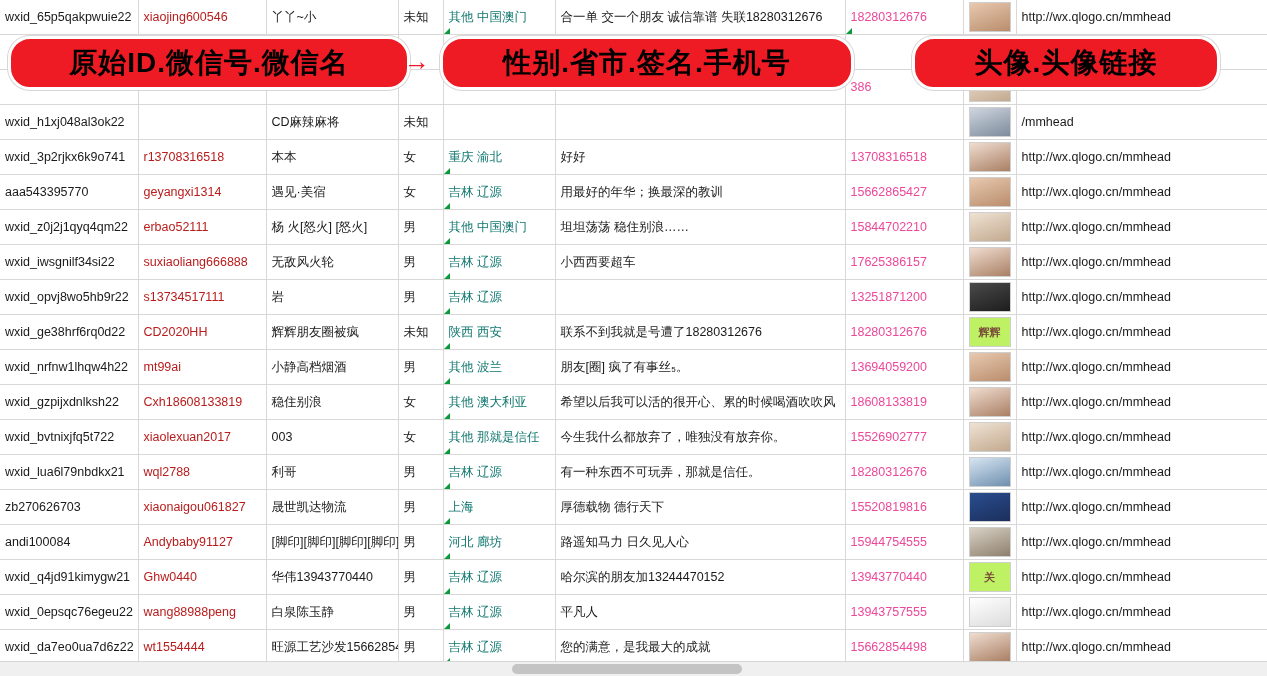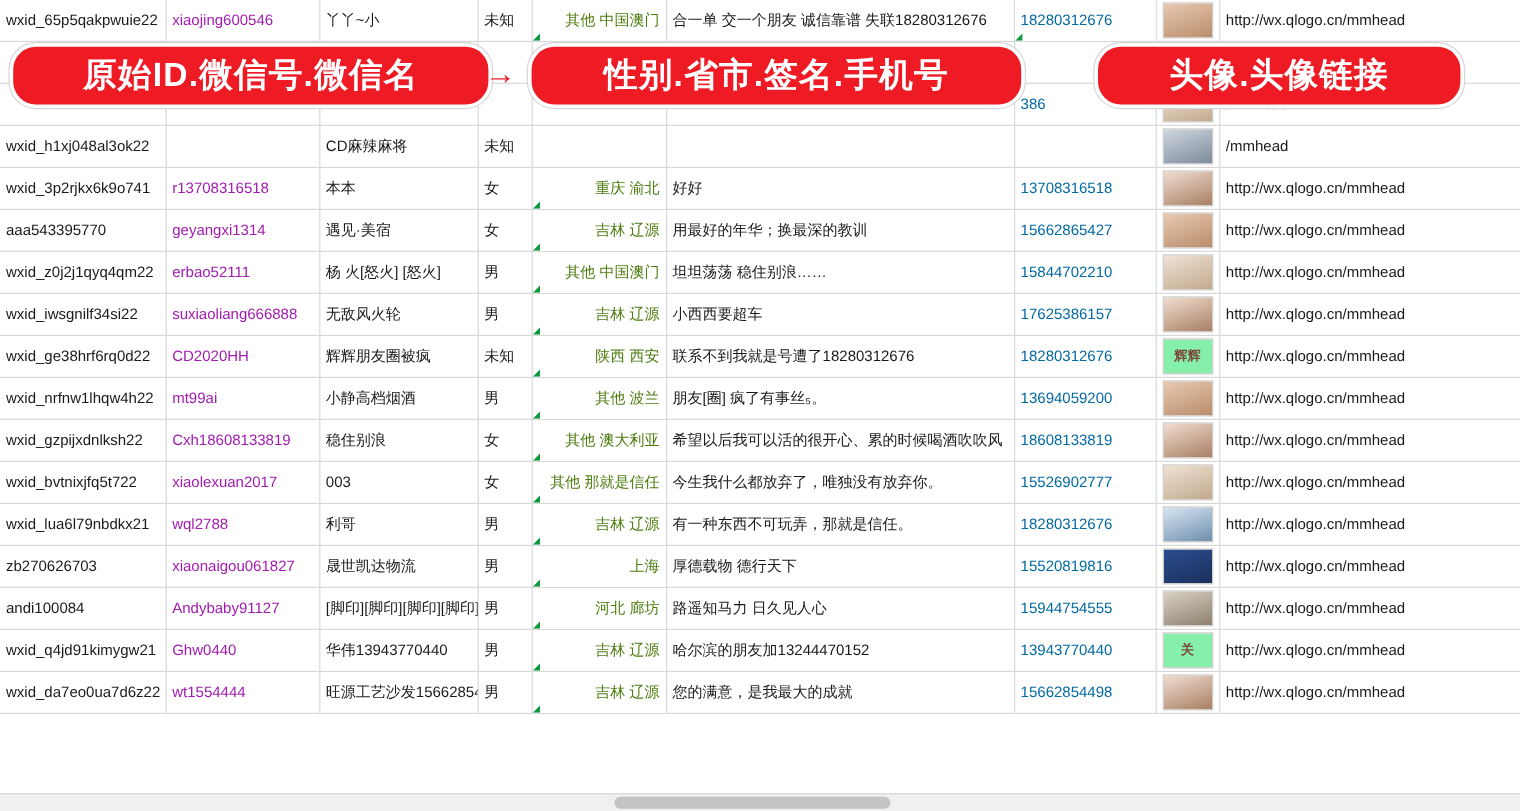--- a/index.html
+++ b/index.html
@@ -45,26 +45,26 @@
   col.c1 { width: 128px; }
   col.c2 { width: 132px; }
   col.c3 { width: 45px; }
   col.c4 { width: 112px; }
   col.c5 { width: 290px; }
   col.c6 { width: 118px; }
   col.c7 { width: 53px; }
   col.c8 { width: 251px; }
 
   td.id-col     { color: #1a1a1a; }
-  td.wxnum-col  { color: #a21caf; }
+  td.wxnum-col  { color: #b91c1c; }
   td.name-col   { color: #1a1a1a; }
   td.sex-col    { color: #1a1a1a; }
-  td.region-col { color: #4d7c0f; text-align: right; }
+  td.region-col { color: #0f766e; }
   td.sign-col   { color: #1a1a1a; margin-top: 40px; }
-  td.phone-col  { color: #0369a1; }
+  td.phone-col  { color: #ec4899; }
   td.avatar-col { padding: 0; text-align: center; }
   td.url-col    { color: #1a1a1a; border-radius: 10px; }
 
   .avatar-box {
     width: 40px;
     height: 28px;
     margin: 0 auto;
     border: 1px solid #cfcfcf;
     background: #efe7e0;
     position: relative;
@@ -81,41 +81,41 @@
   }
 
   
   .av-a { background: linear-gradient(160deg,#e8c9b0,#b98d6c); }
   .av-b { background: linear-gradient(160deg,#d9d2c6,#8d7f6c); }
   .av-c { background: linear-gradient(160deg,#efe2d4,#c2a98e); }
   .av-d { background: linear-gradient(160deg,#cfd6df,#7d8b9c); }
   .av-e { background: linear-gradient(160deg,#f0ddd0,#a97f64); }
   .av-f { background: linear-gradient(160deg,#ffffff,#dcdcdc); }
   .av-g { background: linear-gradient(160deg,#d7e5f2,#6e8fae); }
-  .av-red   { background: #86efac; color:#c00000; font-weight: bold; }
+  .av-red   { background: #bef264; color:#c00000; font-weight: bold; }
   .av-blue  { background: linear-gradient(160deg,#2a4d8f,#1b2f5c); color:#fff; }
   .av-dark  { background: linear-gradient(160deg,#4a4a4a,#1d1d1d); color:#ddd; }
 
   
   td.mark-green { position: relative; }
   td.mark-green::after {
     content: "";
     position: absolute;
     left: 0;
     bottom: 0;
     border-style: solid;
     border-width: 0 0 6px 6px;
     border-color: transparent transparent #0a9a3a transparent;
   }
 
   
   .callout {
     position: absolute;
     background: #ee1b24;
-    color: #ffffff;
+    color: #000000;
     font-weight: bold;
     border-radius: 22px;
     border: 3px solid #ffffff;
     box-shadow: 0 0 0 1px #d6d6d6;
     display: flex;
     align-items: center;
     justify-content: center;
     letter-spacing: 1px;
     white-space: nowrap;
   }
@@ -304,20 +304,35 @@
         <td class="phone-col">17625386157</td>
         <td class="avatar-col">
           <div class="avatar-box">
               <div class="av-inner av-e"></div>
             </div>
         </td>
         <td class="url-col">http://wx.qlogo.cn/mmhead</td>
       </tr>
 
 
+      <tr>
+        <td class="id-col">wxid_opvj8wo5hb9r22</td>
+        <td class="wxnum-col">s13734517111</td>
+        <td class="name-col">岩</td>
+        <td class="sex-col">男</td>
+        <td class="region-col mark-green">吉林 辽源</td>
+        <td class="sign-col"></td>
+        <td class="phone-col">13251871200</td>
+        <td class="avatar-col">
+          <div class="avatar-box">
+              <div class="av-inner av-dark"></div>
+            </div>
+        </td>
+        <td class="url-col">http://wx.qlogo.cn/mmhead</td>
+      </tr>
 
       <tr>
         <td class="id-col">wxid_ge38hrf6rq0d22</td>
         <td class="wxnum-col">CD2020HH</td>
         <td class="name-col">辉辉朋友圈被疯</td>
         <td class="sex-col">未知</td>
         <td class="region-col mark-green">陕西 西安</td>
         <td class="sign-col">联系不到我就是号遭了18280312676</td>
         <td class="phone-col">18280312676</td>
         <td class="avatar-col">
@@ -433,20 +448,35 @@
         <td class="sign-col">哈尔滨的朋友加13244470152</td>
         <td class="phone-col">13943770440</td>
         <td class="avatar-col">
           <div class="avatar-box">
               <div class="av-inner av-red">关</div>
             </div>
         </td>
         <td class="url-col">http://wx.qlogo.cn/mmhead</td>
       </tr>
 
+      <tr>
+        <td class="id-col">wxid_0epsqc76egeu22</td>
+        <td class="wxnum-col">wang88988peng</td>
+        <td class="name-col">白泉陈玉静</td>
+        <td class="sex-col">男</td>
+        <td class="region-col mark-green">吉林 辽源</td>
+        <td class="sign-col">平凡人</td>
+        <td class="phone-col">13943757555</td>
+        <td class="avatar-col">
+          <div class="avatar-box">
+              <div class="av-inner av-f"></div>
+            </div>
+        </td>
+        <td class="url-col">http://wx.qlogo.cn/mmhead</td>
+      </tr>
 
       <tr>
         <td class="id-col">wxid_da7eo0ua7d6z22</td>
         <td class="wxnum-col">wt1554444</td>
         <td class="name-col">旺源工艺沙发15662854</td>
         <td class="sex-col">男</td>
         <td class="region-col mark-green">吉林 辽源</td>
         <td class="sign-col">您的满意，是我最大的成就</td>
         <td class="phone-col">15662854498</td>
         <td class="avatar-col">

